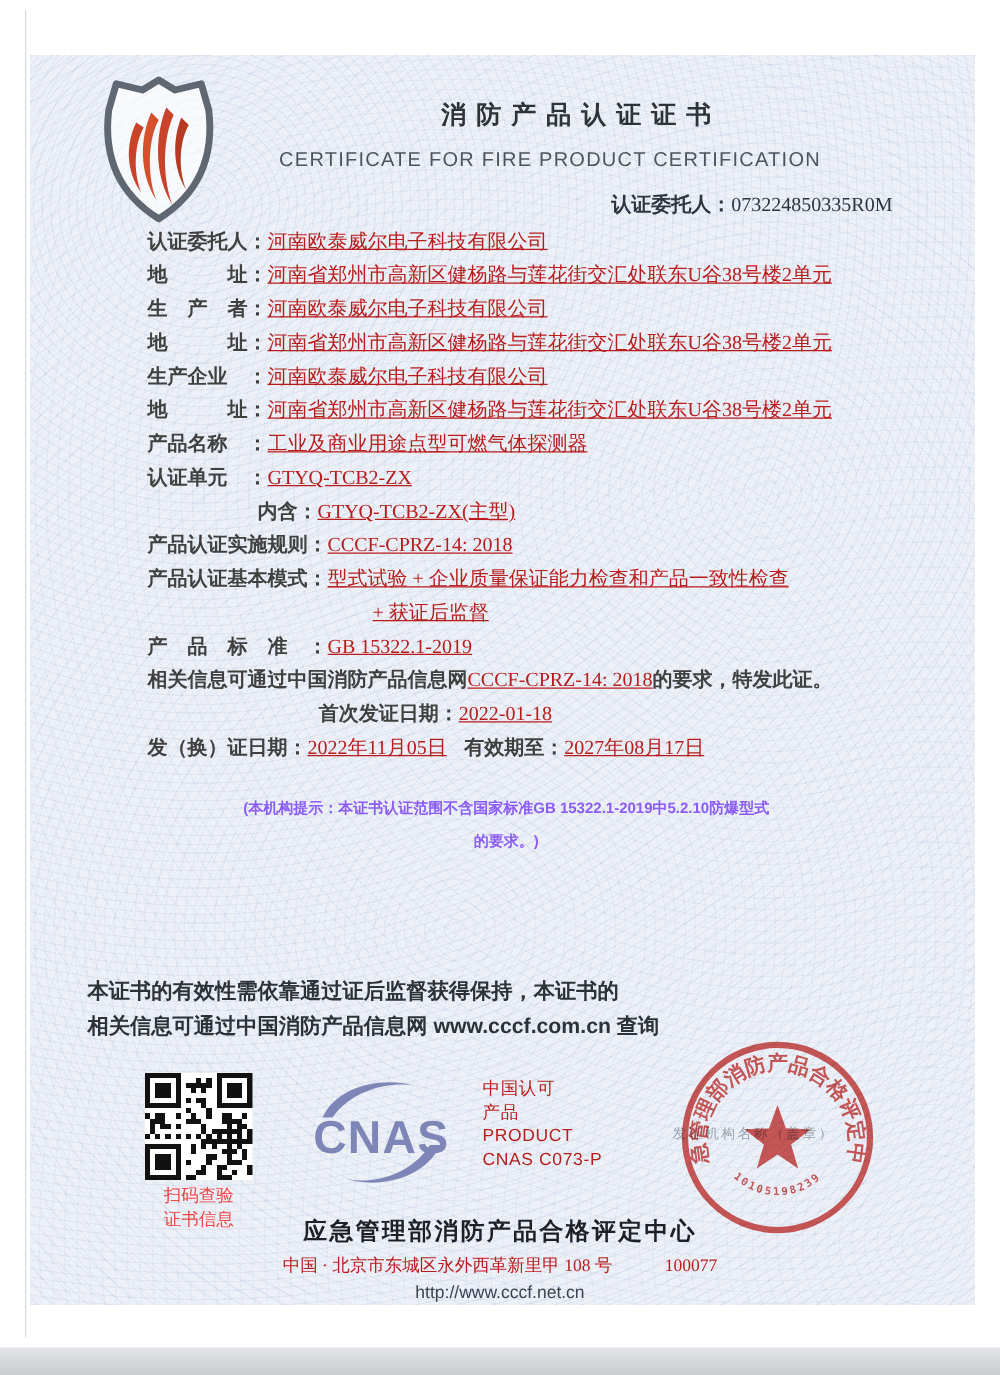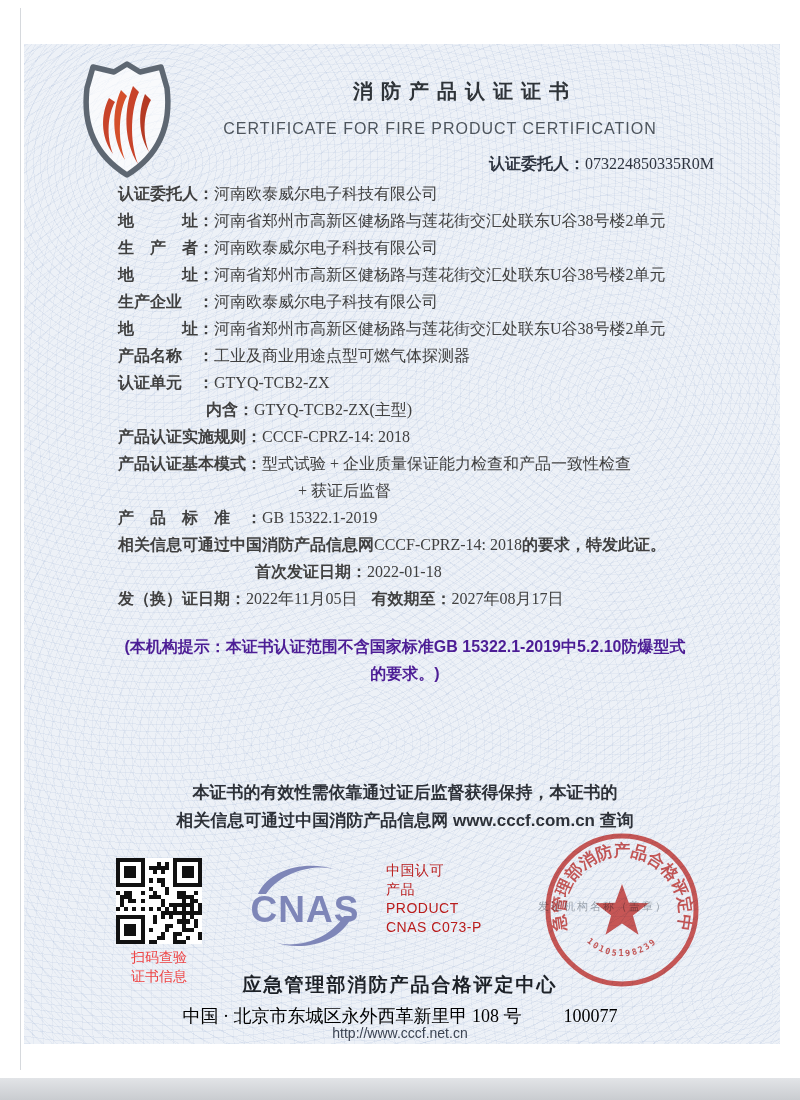--- a/index.html
+++ b/index.html
@@ -45,33 +45,33 @@
   .certno .lbl { font-weight:bold; font-family:"Liberation Sans", sans-serif; }
 
   
   .fields {
     position:absolute; left:118px; right:108px; top:180px;
     font-size:16px; line-height:27px;
   }
   .row { white-space:nowrap; }
   .row.wrap { white-space:normal; }
   .lblb { font-weight:bold; color:#404040; }
-  .val  { font-family:"Liberation Serif", serif; color:#404040; }
+  .val  { font-family:"Liberation Serif", serif; color:#b91c1c;text-decoration:underline; }
   .ind1 { padding-left:88px; }
   .ind2 { padding-left:180px; }
   .date-first { padding-left:137px; }
   .gap  { display:inline-block; width:14px; }
 
   .notice {
     position:absolute; left:70px; right:60px; top:633px;
-    text-align:center; font-weight:bold; font-size:16px; line-height:27px; color:#4c1d95;
+    text-align:center; font-weight:bold; font-size:12px; line-height:27px; color:#8b5cf6;
   }
   .validity {
     position:absolute; left:70px; right:60px; top:779px;
-    text-align:center; font-size:17px; font-weight:600; line-height:28px; color:#2d3138;
+    font-size:17px; font-weight:600; line-height:28px; color:#2d3138;
   }
 
   
   .qr { position:absolute; left:116px; top:858px; width:86px; height:86px; }
   .qr-caption {
     position:absolute; left:106px; top:948px; width:106px;
     text-align:center; font-size:14px; line-height:19px; color:#ef4444;
     font-family:"Liberation Serif", serif;
   }
   .cnas-logo { position:absolute; left:250px; top:860px; width:110px; height:92px; }
@@ -84,21 +84,21 @@
     font-size:11px; letter-spacing:2px; color:#9aa2ac;
   }
   .stamp { position:absolute; left:542px; top:830px; width:160px; height:160px; opacity:0.88; mix-blend-mode:multiply; }
 
   .issuer {
     position:absolute; left:100px; right:100px; top:972px;
     text-align:center; font-size:19px; font-weight:bold; letter-spacing:2px; color:#1d2127;
   }
   .addr {
     position:absolute; left:100px; right:100px; top:1004px;
-    text-align:center; font-size:18px; color:#000000;
+    text-align:center; font-size:14px; color:#b91c1c;
     font-family:"Liberation Serif", serif;
   }
   .addr .post { margin-left:42px; }
   .site {
     position:absolute; left:100px; right:100px; top:1025px;
     text-align:center; font-size:14px; color:#3b4352;
     font-family:Liberation Sans, sans-serif;
   }
 </style>
 </head>

